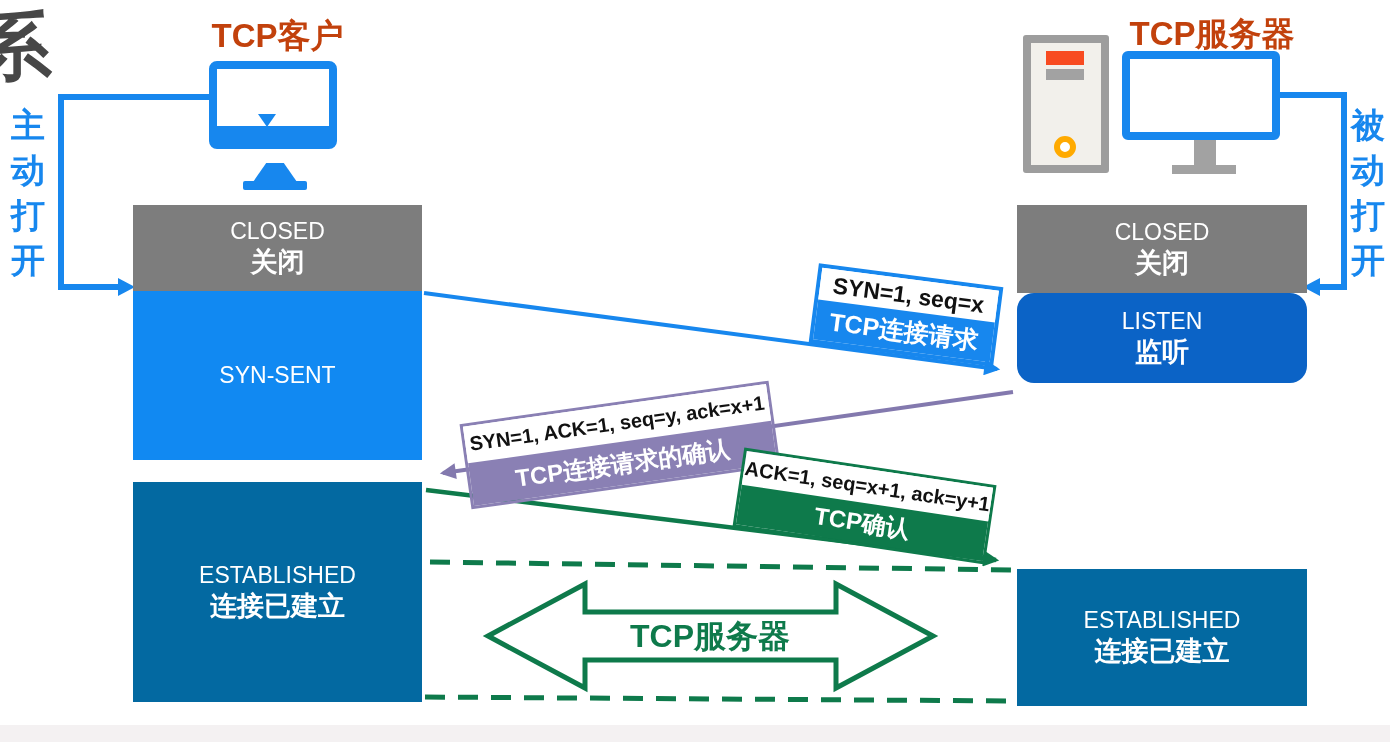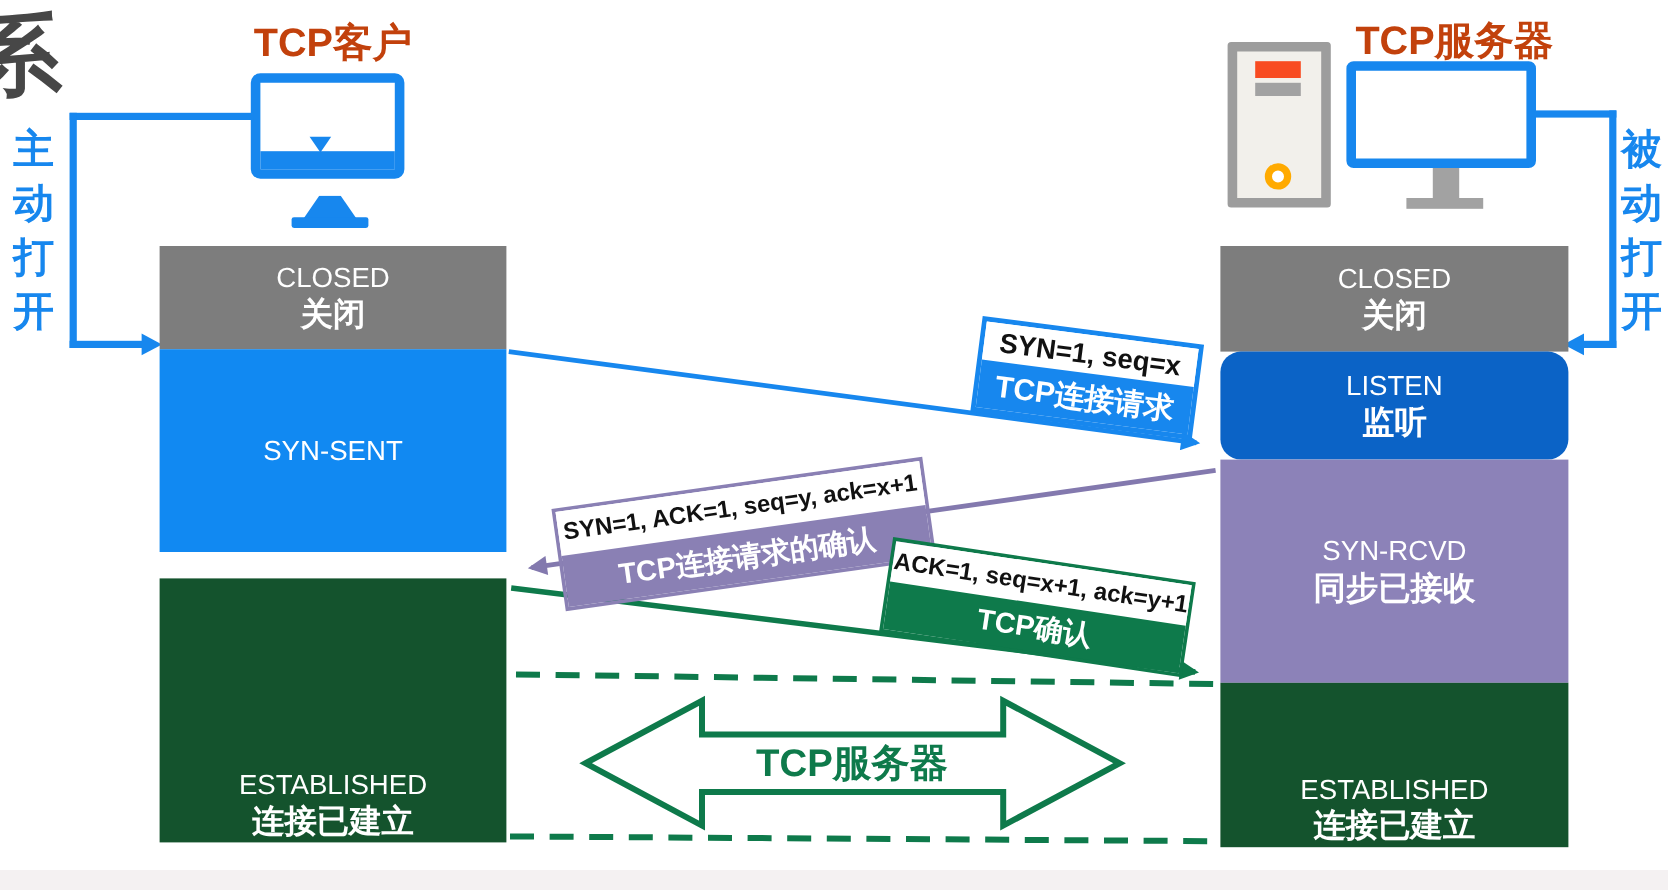--- a/index.html
+++ b/index.html
@@ -22,21 +22,21 @@
   
   .state{left:133px;width:289px;display:flex;flex-direction:column;align-items:center;justify-content:center;
          color:#ffffff;text-align:center;}
   .state .en{font-size:23px;font-weight:normal;line-height:1.25;}
   .state .zh{font-size:27px;font-weight:bold;line-height:1.25;}
   .rcol{left:1017px;width:290px;}
   .bg-gray{background:#7d7d7d;}
   .bg-azure{background:#1189f2;}
   .bg-dblue{background:#0b63c6;}
   .bg-purple{background:#8c82b8;}
-  .bg-green{background:#14532d;justify-content:flex-end;}
+  .bg-green{background:#0369a1;}
 
   
   .c-screen{left:209px;top:61px;width:112px;height:72px;border:8px solid #1787ee;border-radius:8px;background:#ffffff;}
   .c-bezel{left:217px;top:126px;width:112px;height:15px;background:#1787ee;}
   .c-cursor{left:258px;top:114px;width:0;height:0;border-left:9px solid transparent;border-right:9px solid transparent;border-top:13px solid #1787ee;}
   .c-stand{left:253px;top:163px;width:44px;height:19px;background:#1787ee;clip-path:polygon(30% 0,70% 0,100% 100%,0 100%);}
   .c-base{left:243px;top:181px;width:64px;height:9px;background:#1787ee;border-radius:2px;}
 
   .s-tower{left:1023px;top:35px;width:70px;height:122px;border:8px solid #9d9d9d;border-radius:3px;background:#f2f0eb;}
   .s-red{left:1046px;top:51px;width:38px;height:14px;background:#f84b21;}
@@ -132,24 +132,20 @@
   </div>
 
   <div class="abs state rcol bg-gray" style="top:205px;height:88px;">
     <div class="en">CLOSED</div>
     <div class="zh">关闭</div>
   </div>
   <div class="abs state rcol bg-dblue" style="top:293px;height:90px;border-radius:17px;">
     <div class="en">LISTEN</div>
     <div class="zh">监听</div>
   </div>
-  <div class="abs state rcol bg-purple" style="top:383px;height:186px;">
-    <div class="en">SYN-RCVD</div>
-    <div class="zh">同步已接收</div>
-  </div>
   <div class="abs state rcol bg-green" style="top:569px;height:137px;">
     <div class="en">ESTABLISHED</div>
     <div class="zh">连接已建立</div>
   </div>
 
   <svg class="overlay" width="1390" height="742" viewBox="0 0 1390 742">
     <defs>
       <marker id="mB" viewBox="0 0 10 10" refX="8" refY="5" markerWidth="19" markerHeight="16" markerUnits="userSpaceOnUse" orient="auto">
         <path d="M0,0 L10,5 L0,10 z" fill="#1787ee"></path>
       </marker>

